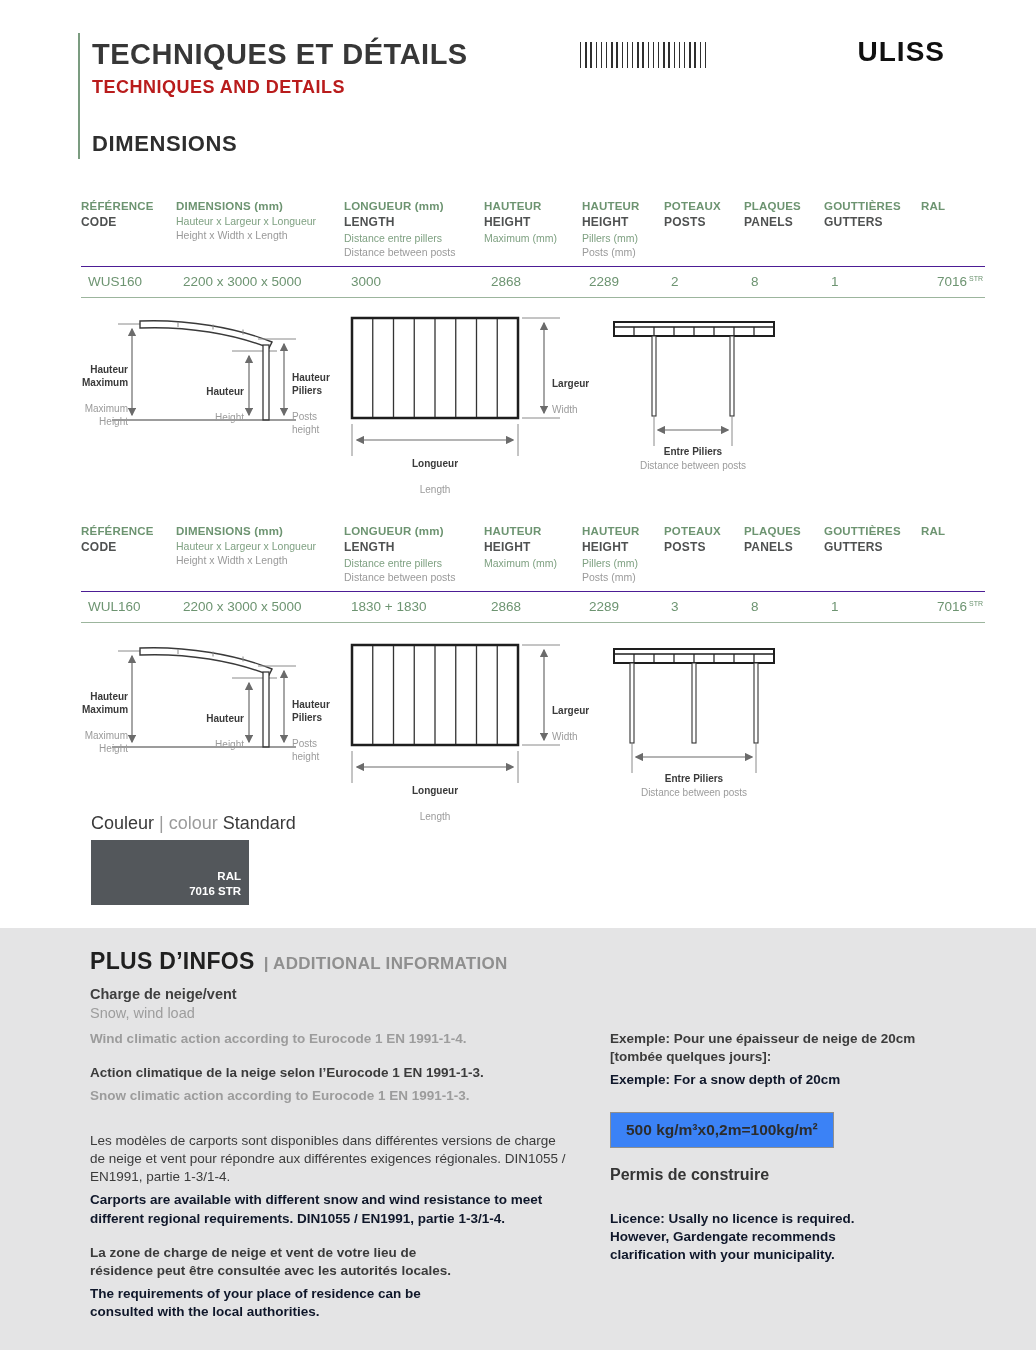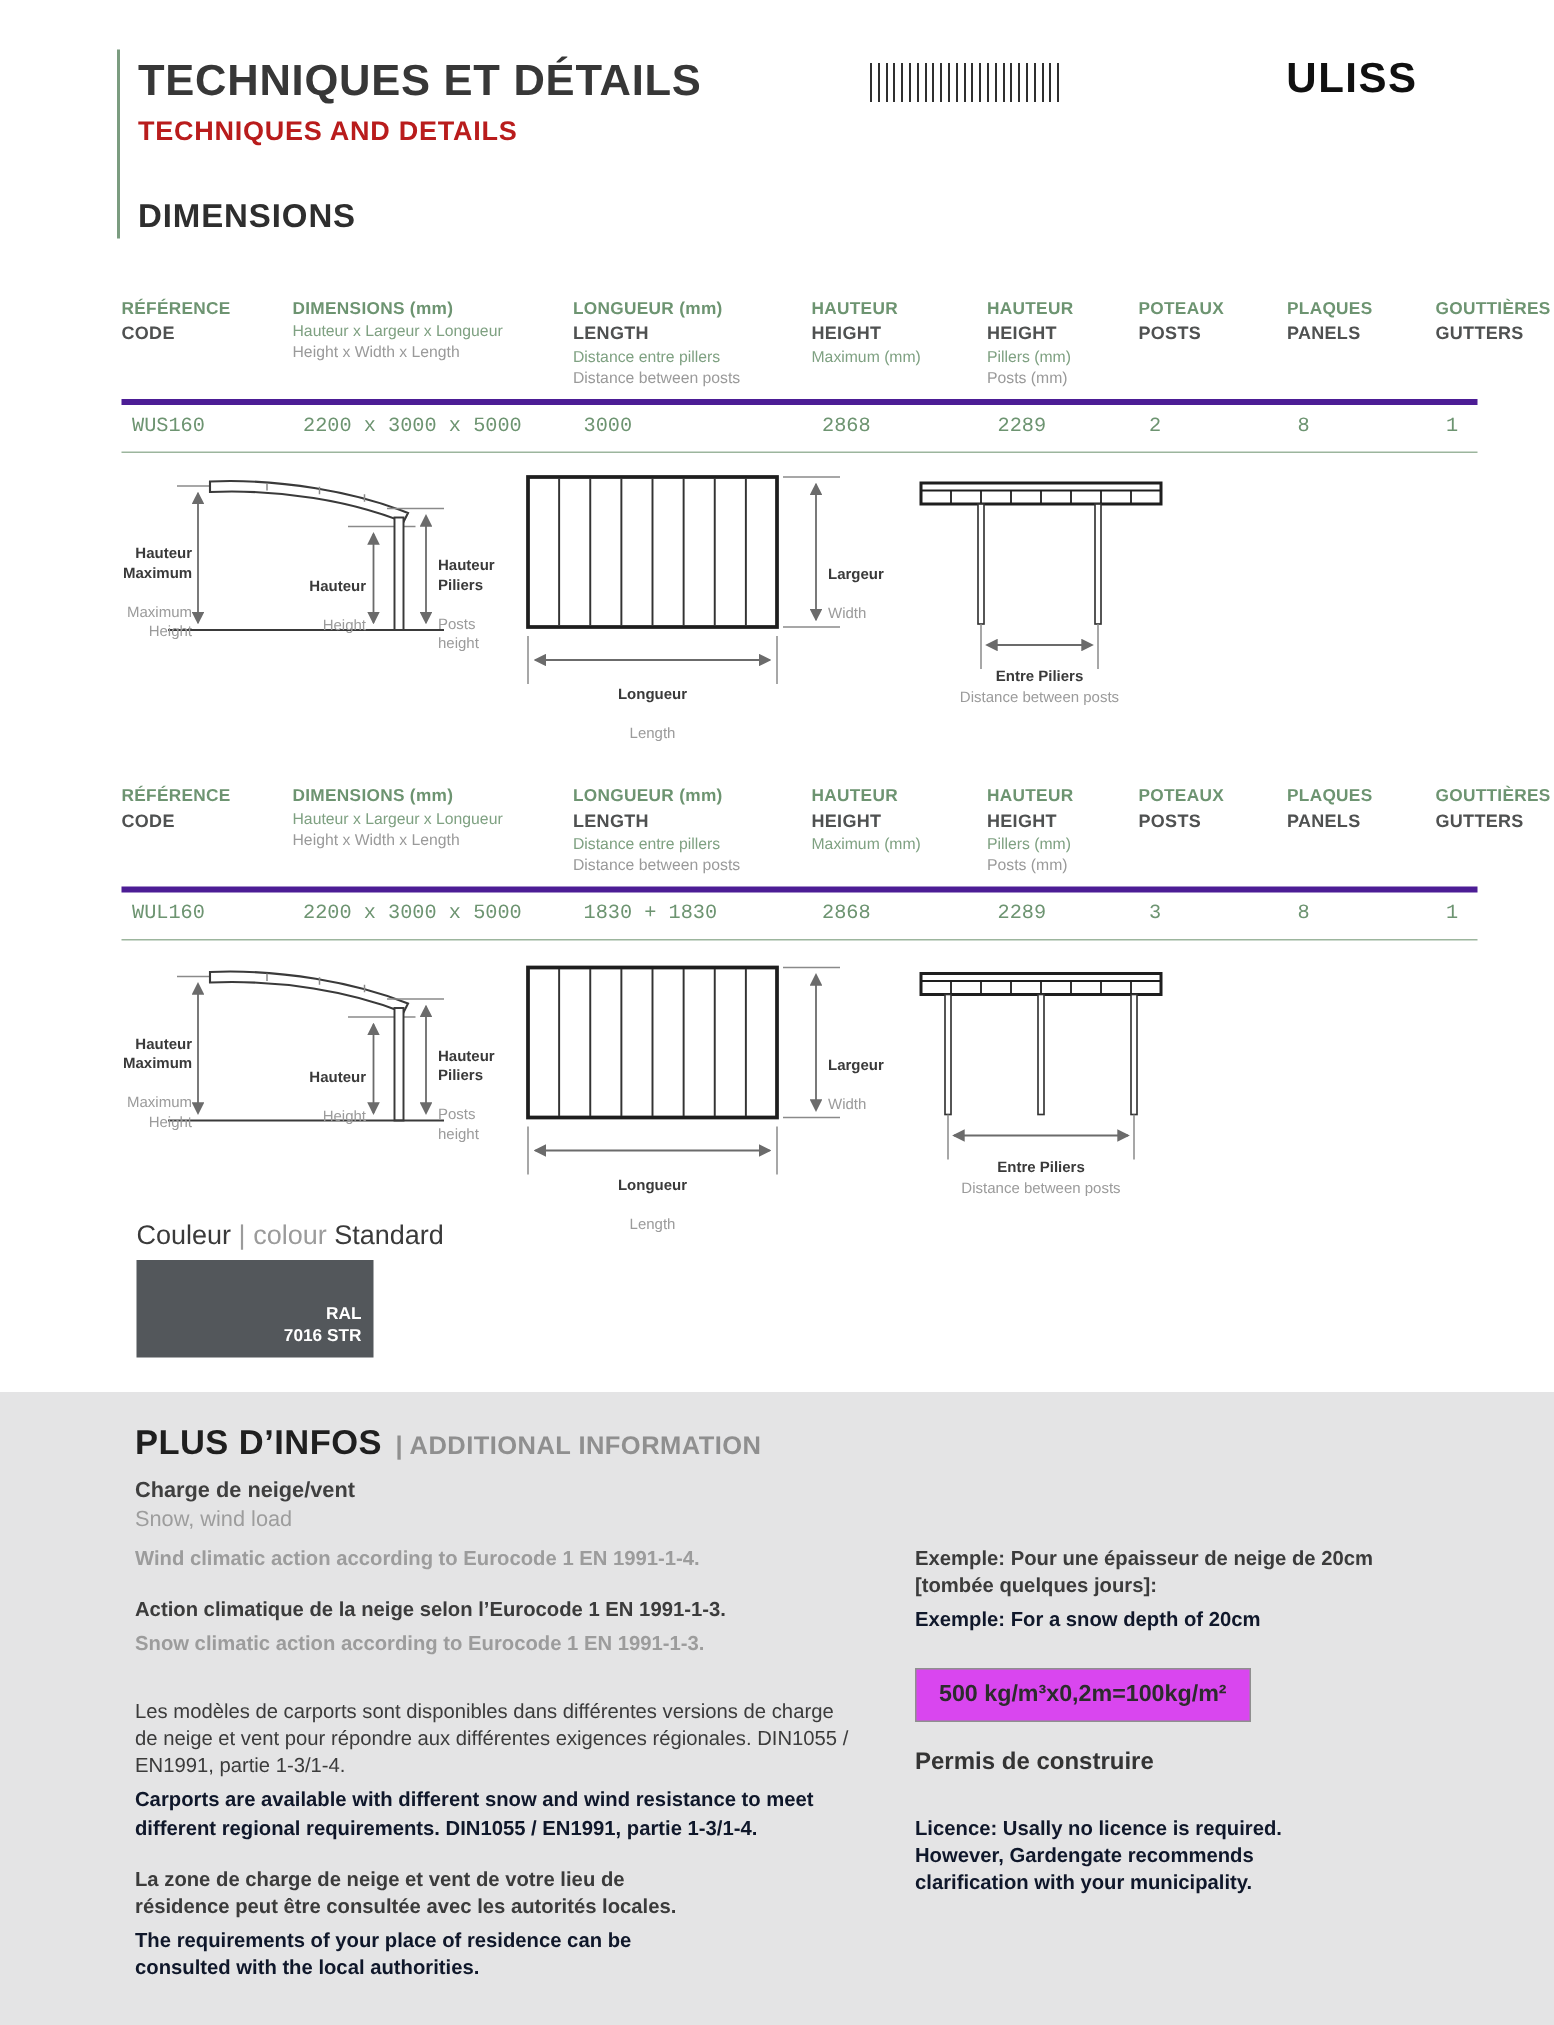--- a/index.html
+++ b/index.html
@@ -12,27 +12,27 @@
   .title-fr { position:absolute; left:92px; top:38px; font-size:29px; font-weight:bold; letter-spacing:0.5px; color:#373737; }
   .title-en { position:absolute; left:92px; top:77px; font-size:18px; font-weight:bold; letter-spacing:0.5px; color:#b91c1c; }
   .barcode { position:absolute; left:580px; top:42px; width:130px; height:26px;
     background:repeating-linear-gradient(90deg,#2f2f2f 0 1.4px, transparent 1.4px 5.2px); }
   .brand { position:absolute; right:91px; top:36px; font-size:28px; font-weight:bold; letter-spacing:1px; color:#101010; }
   .dim-title { position:absolute; left:92px; top:131px; font-size:22px; font-weight:bold; letter-spacing:0.6px; color:#2e2e2e; }
 
   
   .spec-table { position:absolute; left:81px; width:904px; }
   .t1 { top:200px; } .t2 { top:525px; }
-  .thead, .trow { display:grid; grid-template-columns:95px 168px 140px 98px 82px 80px 80px 97px 64px;gap:19px; }
+  .thead, .trow { display:grid; grid-template-columns:95px 168px 140px 98px 82px 80px 80px 97px 64px; }
   .thead { padding-bottom:7px; }
   .th .fr { font-size:11.5px; font-weight:bold; color:#6d9471; letter-spacing:0.2px; }
   .th .en { font-size:12px; font-weight:bold; color:#4f5151; margin-top:3px; letter-spacing:0.2px; }
   .th .sub-fr { font-size:10.5px; color:#7fa182; margin-top:3px; line-height:1.25; }
   .th .sub-en { font-size:10.5px; color:#9a9a9a; margin-top:1px; line-height:1.25; }
-  .trow { border-top:4px solid #4c1d95; border-bottom:1px solid #9cb59d; padding:7px 0 8px 0;font-family:Liberation Mono, monospace; }
+  .trow { border-top:1px solid #4c1d95; border-bottom:1px solid #9cb59d; padding:7px 0 8px 0; }
   .trow > div { font-size:13.5px; color:#6d9471; padding-left:7px; }
   .trow > div.ral-cell { text-align:right; padding-right:2px; }
   .ral-sup { font-size:7px; vertical-align:super; margin-left:2px; color:#6d9471; }
 
   
   .diagrams { position:absolute; left:82px; width:880px; height:180px; }
   .dg1 { top:308px; } .dg2 { top:635px; }
   .diagram { position:absolute; top:0; }
   .d-side { left:0; width:250px; height:130px; }
   .d-top  { left:266px; width:250px; height:165px; top:2px; }
@@ -61,21 +61,21 @@
   .info-sub .fr { font-size:14.5px; font-weight:bold; color:#3f3f3f; }
   .info-sub .en { font-size:14.5px; color:#9d9d9d; margin-top:3px; }
   .col-left  { position:absolute; left:90px; top:102px; width:478px; }
   .col-right { position:absolute; left:610px; top:102px; width:335px; }
   .para { font-size:13.5px; line-height:1.35; white-space:pre-line; margin-bottom:5px; }
   .para.dark-b { color:#3b3b3b; font-weight:bold; }
   .para.dark-n { color:#3b3b3b; }
   .para.gray-b { color:#9c9c9c; font-weight:bold; margin-bottom:16px; }
   .para.gray-n { color:#0f172a; margin-bottom:16px;font-weight:bold; }
   .para.mt { margin-top:26px; }
-  .formula-box { display:inline-block; border:1px solid #8f8f8f; background:#d946ef;
+  .formula-box { display:inline-block; border:1px solid #8f8f8f; background:#3b82f6;
     padding:8px 15px; font-size:15.5px; font-weight:bold; color:#2c2c2c; margin:6px 0 18px 0; }
   .permit-title { font-size:16px; font-weight:bold; color:#343434; margin-bottom:6px; }
 </style>
 </head>
 <body>
 
 <svg width="0" height="0" style="position:absolute">
   <defs>
     <marker id="ah" viewBox="0 0 10 10" refX="8.5" refY="5" markerWidth="7" markerHeight="7" orient="auto-start-reverse">
       <path d="M0,0 L10,5 L0,10 z" fill="#6b6b6b"></path>

